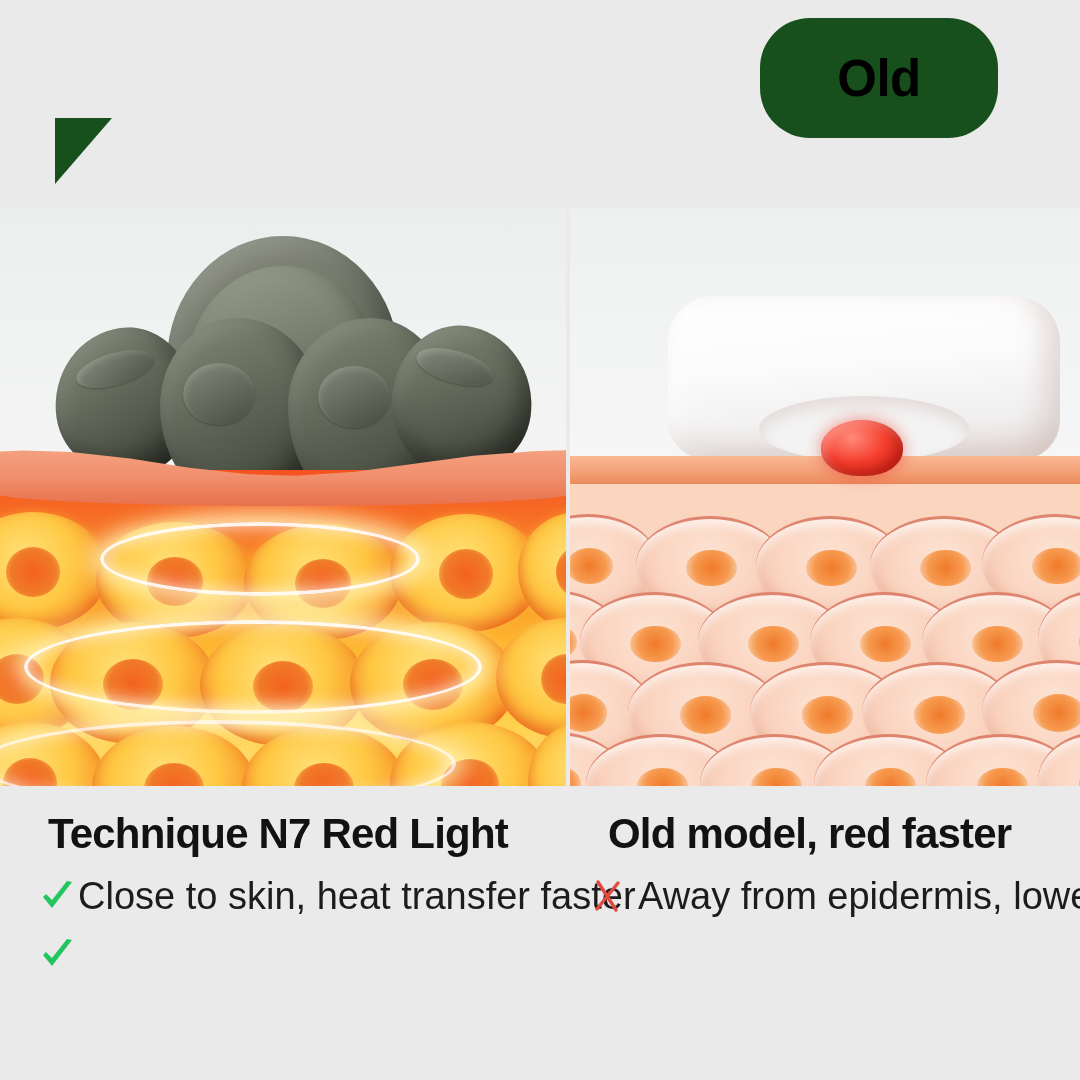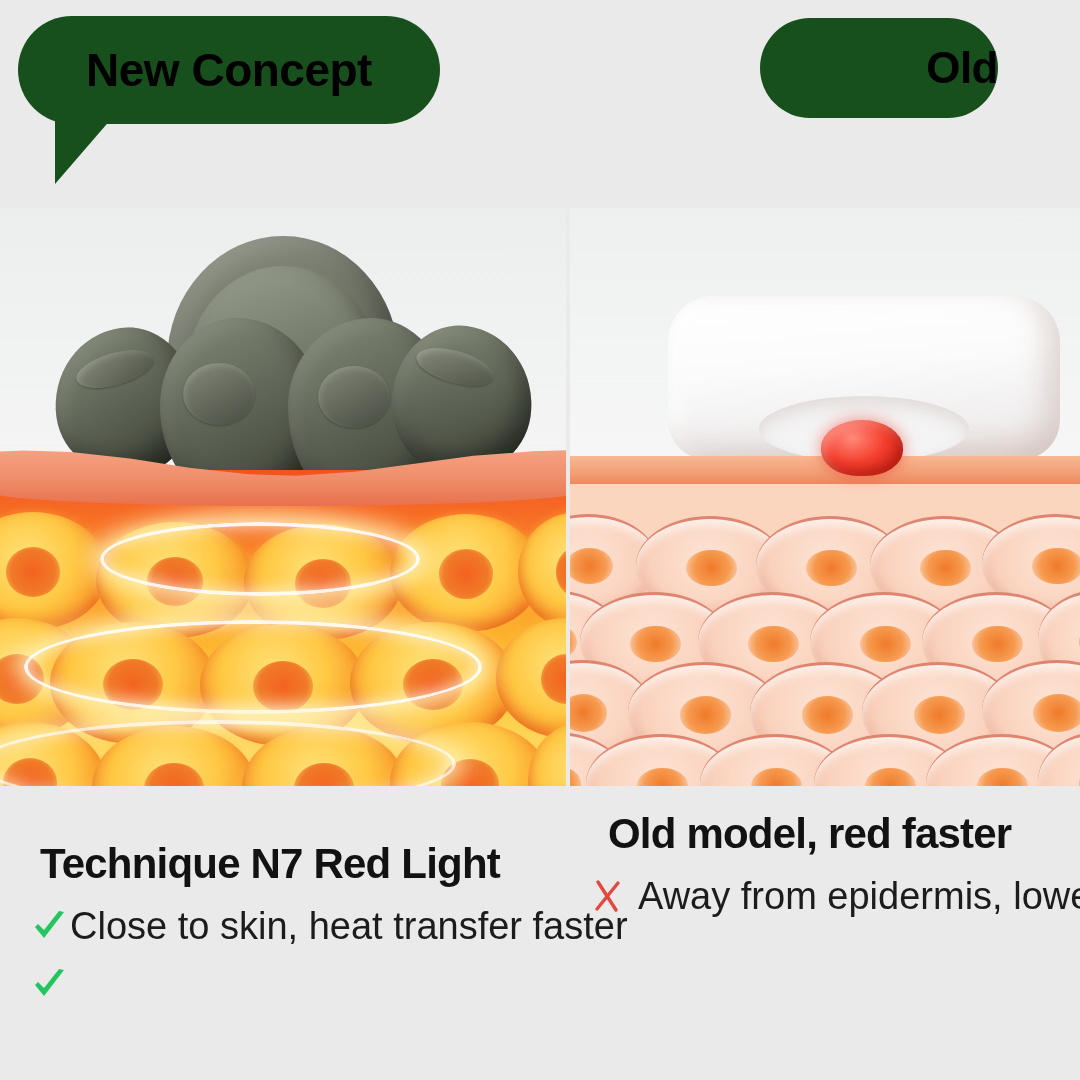--- a/index.html
+++ b/index.html
@@ -28,24 +28,23 @@
     font-size:46px;
   }
   #badge-new-tail{
     position:absolute;left:55px;top:118px;
     width:0;height:0;
     border-left:0px solid transparent;
     border-top:66px solid #17501c;
     border-right:57px solid transparent;
   }
   #badge-old{
-    left:760px;top:18px;width:238px;height:100px;
+    left:760px;top:18px;width:238px;height:120px;
     border-radius:50px;
-    font-size:44px;
-    justify-content:flex-end;
+    font-size:51px;
   }
 
   
   .panels{position:absolute;left:0;top:208px;width:1080px;height:578px;}
   .panel{position:absolute;top:0;height:578px;overflow:hidden;}
   #panel-left{left:0;width:566px;}
   #panel-right{left:570px;width:510px;}
 
   
   .device-bg{
@@ -179,21 +178,21 @@
     border-top:3px solid rgba(200,70,45,.55);
   }
   .cellR::after{
     content:"";position:absolute;left:34%;top:32%;width:34%;height:38%;
     border-radius:50%;
     background:radial-gradient(circle,#f07a2a 0%, #f69a4f 55%, rgba(246,154,79,0) 100%);
   }
 
   
   .caption-col{position:absolute;top:786px;}
-  #caption-left{left:8px;width:566px;margin-top:30px;}
+  #caption-left{left:16px;width:566px;}
   #caption-right{left:570px;width:510px;}
 
   .headline{
     font-weight:bold;color:#121212;
     font-size:42px;letter-spacing:-0.8px;white-space:nowrap;
   }
   #caption-left .headline{margin:24px 0 0 32px;}
   #caption-right .headline{margin:24px 0 0 38px;}
 
   .bullet{
@@ -210,23 +209,20 @@
     width:40px;height:40px;
   }
   .mark svg{display:block;}
   .bullet-text{line-height:1;}
   #caption-right .bullet-text{margin-left:10px;}
 </style>
 </head>
 <body>
 
 <div class="badge-row">
-  <div class="badge" id="badge-new">
-    <span>New Concept</span>
-  </div>
   <div id="badge-new-tail"></div>
   <div class="badge" id="badge-old">
     <span>Old</span>
   </div>
 </div>
 
 <div class="panels">
 
   <div class="panel" id="panel-left">
     <div class="device-bg"></div>

